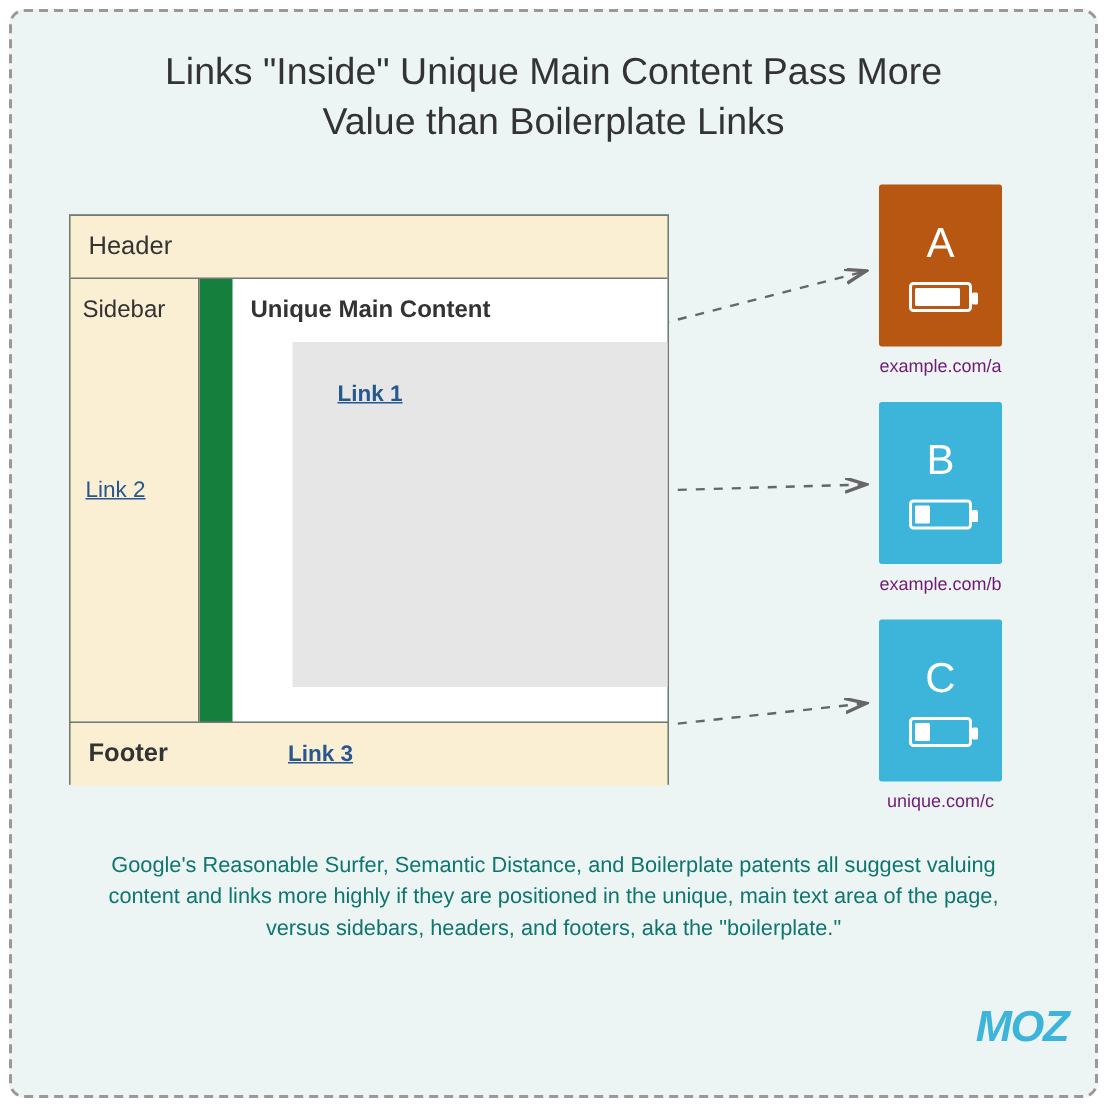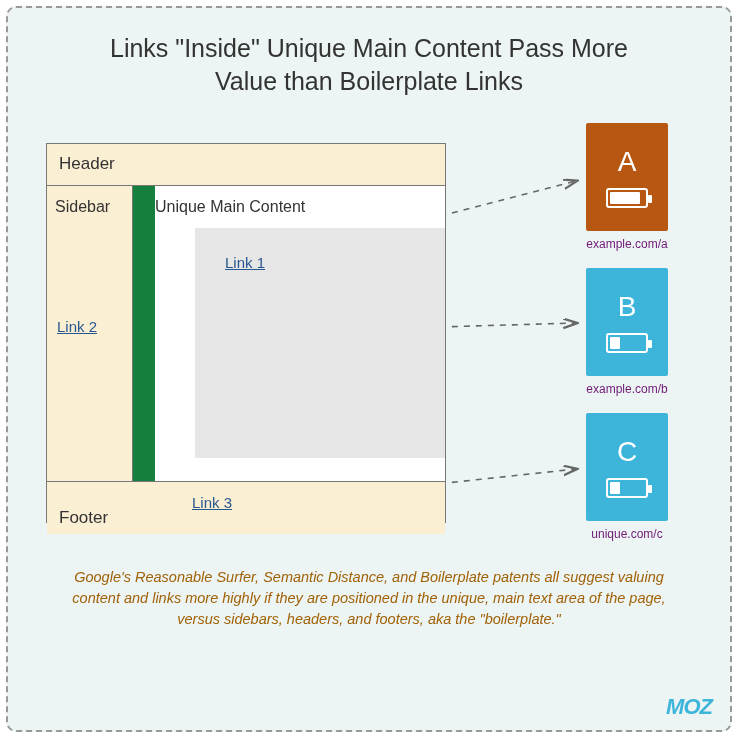--- a/index.html
+++ b/index.html
@@ -62,38 +62,40 @@
     background: #fbefd3;
     border-right: 1px solid #777;
     padding: 12px 8px;
     font-size: 16px;
     color: #333;
     position: relative;
   }
   .page-main {
     flex: 1;
     background: #fff;
-    padding: 12px 0;
+    padding: 12px 12px;
     font-size: 16px;
     color: #333;
     position: relative;
+    font-weight: bold;
   }
   .content-block {
     position: absolute;
     left: 40px; top: 42px;
     width: 250px; height: 230px;
     background: #e6e6e6;
   }
   .page-footer {
     height: 42px;
     background: #fbefd3;
-    padding: 26px 12px;
+    padding: 10px 12px;
     font-size: 17px;
     color: #333;
     position: relative;
+    font-weight: bold;
   }
   .link {
     color: #27578f;
     text-decoration: underline;
     font-size: 15px;
     position: absolute;
   }
 
   
   .card {
@@ -157,33 +159,32 @@
     position: absolute;
     left: 0; top: 0;
     width: 100%; height: 100%;
     pointer-events: none;
   }
 
   .caption {
     margin-top: 14px;
     text-align: center;
     font-size: 14.5px;
-    color: #a16207;
+    color: #0f766e;
     line-height: 1.45;
     padding: 0 28px;
-    font-style: italic;
   }
 
   .logo {
     position: absolute;
-    right: 18px; bottom: 10px;
+    right: 18px; bottom: 28px;
     font-family: Arial, sans-serif;
     font-weight: 900;
     font-style: italic;
-    font-size: 22px;
+    font-size: 29px;
     color: #3db5da;
     letter-spacing: -1px;
   }
 </style>
 </head>
 <body>
 
 <div class="frame">
 
   <h1 class="title">Links "Inside" Unique Main Content Pass More Value than Boilerplate Links</h1>

